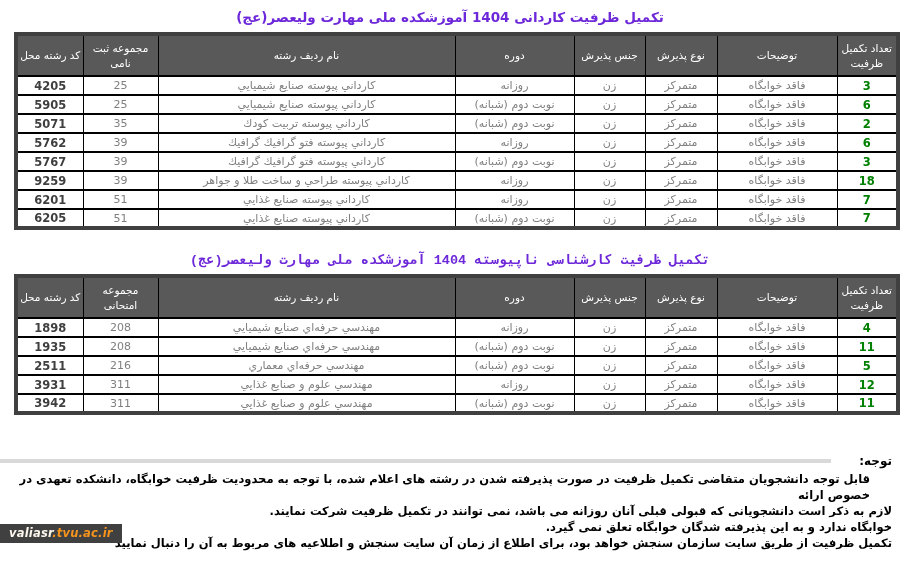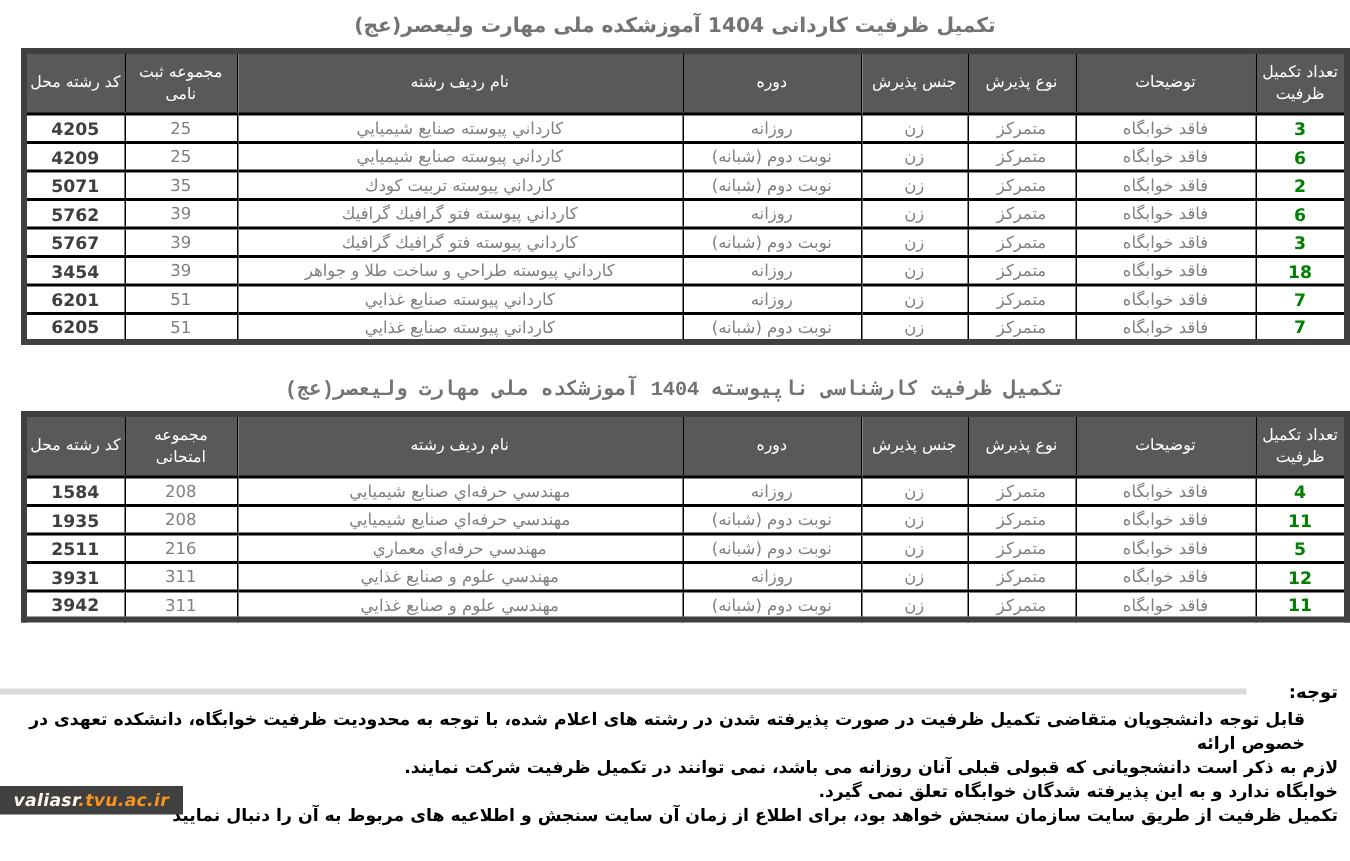--- a/index.html
+++ b/index.html
@@ -8,21 +8,21 @@
     background: #ffffff;
     font-family: "DejaVu Sans", sans-serif;
     overflow: hidden;
     position: relative;
   }
   .doc-title {
     direction: rtl;
     text-align: center;
     font-size: 13.5px;
     font-weight: bold;
-    color: #737373;
+    color: #6d28d9;
   }
   #title-1 { margin-top: 9px; margin-bottom: 7px; }
   #title-2 { margin-top: 21px; margin-bottom: 6px; font-family: Liberation Mono, monospace; }
 
   table.cap-table {
     border-collapse: collapse;
     table-layout: fixed;
     width: 882px;
     margin-left: 14px;
     border: 4px solid #404040;
@@ -129,21 +129,21 @@
         <td class="col-0">4205</td>
         <td class="col-1">25</td>
         <td class="col-2">کارداني پيوسته صنايع شيميايي</td>
         <td class="col-3">روزانه</td>
         <td class="col-4">زن</td>
         <td class="col-5">متمرکز</td>
         <td class="col-6">فاقد خوابگاه</td>
         <td class="col-7">3</td>
       </tr>
       <tr>
-        <td class="col-0">4209</td>
+        <td class="col-0">5905</td>
         <td class="col-1">25</td>
         <td class="col-2">کارداني پيوسته صنايع شيميايي</td>
         <td class="col-3">نوبت دوم (شبانه)</td>
         <td class="col-4">زن</td>
         <td class="col-5">متمرکز</td>
         <td class="col-6">فاقد خوابگاه</td>
         <td class="col-7">6</td>
       </tr>
       <tr>
         <td class="col-0">5071</td>
@@ -169,21 +169,21 @@
         <td class="col-0">5767</td>
         <td class="col-1">39</td>
         <td class="col-2">کارداني پيوسته فتو گرافيك گرافيك</td>
         <td class="col-3">نوبت دوم (شبانه)</td>
         <td class="col-4">زن</td>
         <td class="col-5">متمرکز</td>
         <td class="col-6">فاقد خوابگاه</td>
         <td class="col-7">3</td>
       </tr>
       <tr>
-        <td class="col-0">3454</td>
+        <td class="col-0">9259</td>
         <td class="col-1">39</td>
         <td class="col-2">کارداني پيوسته طراحي و ساخت طلا و جواهر</td>
         <td class="col-3">روزانه</td>
         <td class="col-4">زن</td>
         <td class="col-5">متمرکز</td>
         <td class="col-6">فاقد خوابگاه</td>
         <td class="col-7">18</td>
       </tr>
       <tr>
         <td class="col-0">6201</td>
@@ -218,21 +218,21 @@
         <th class="col-2">نام ردیف رشته</th>
         <th class="col-3">دوره</th>
         <th class="col-4">جنس پذیرش</th>
         <th class="col-5">نوع پذیرش</th>
         <th class="col-6">توضیحات</th>
         <th class="col-7">تعداد تکمیل ظرفیت</th>
       </tr>
     </thead>
   <tbody>
       <tr>
-        <td class="col-0">1584</td>
+        <td class="col-0">1898</td>
         <td class="col-1">208</td>
         <td class="col-2">مهندسي حرفه‌اي صنايع شيميايي</td>
         <td class="col-3">روزانه</td>
         <td class="col-4">زن</td>
         <td class="col-5">متمرکز</td>
         <td class="col-6">فاقد خوابگاه</td>
         <td class="col-7">4</td>
       </tr>
       <tr>
         <td class="col-0">1935</td>

